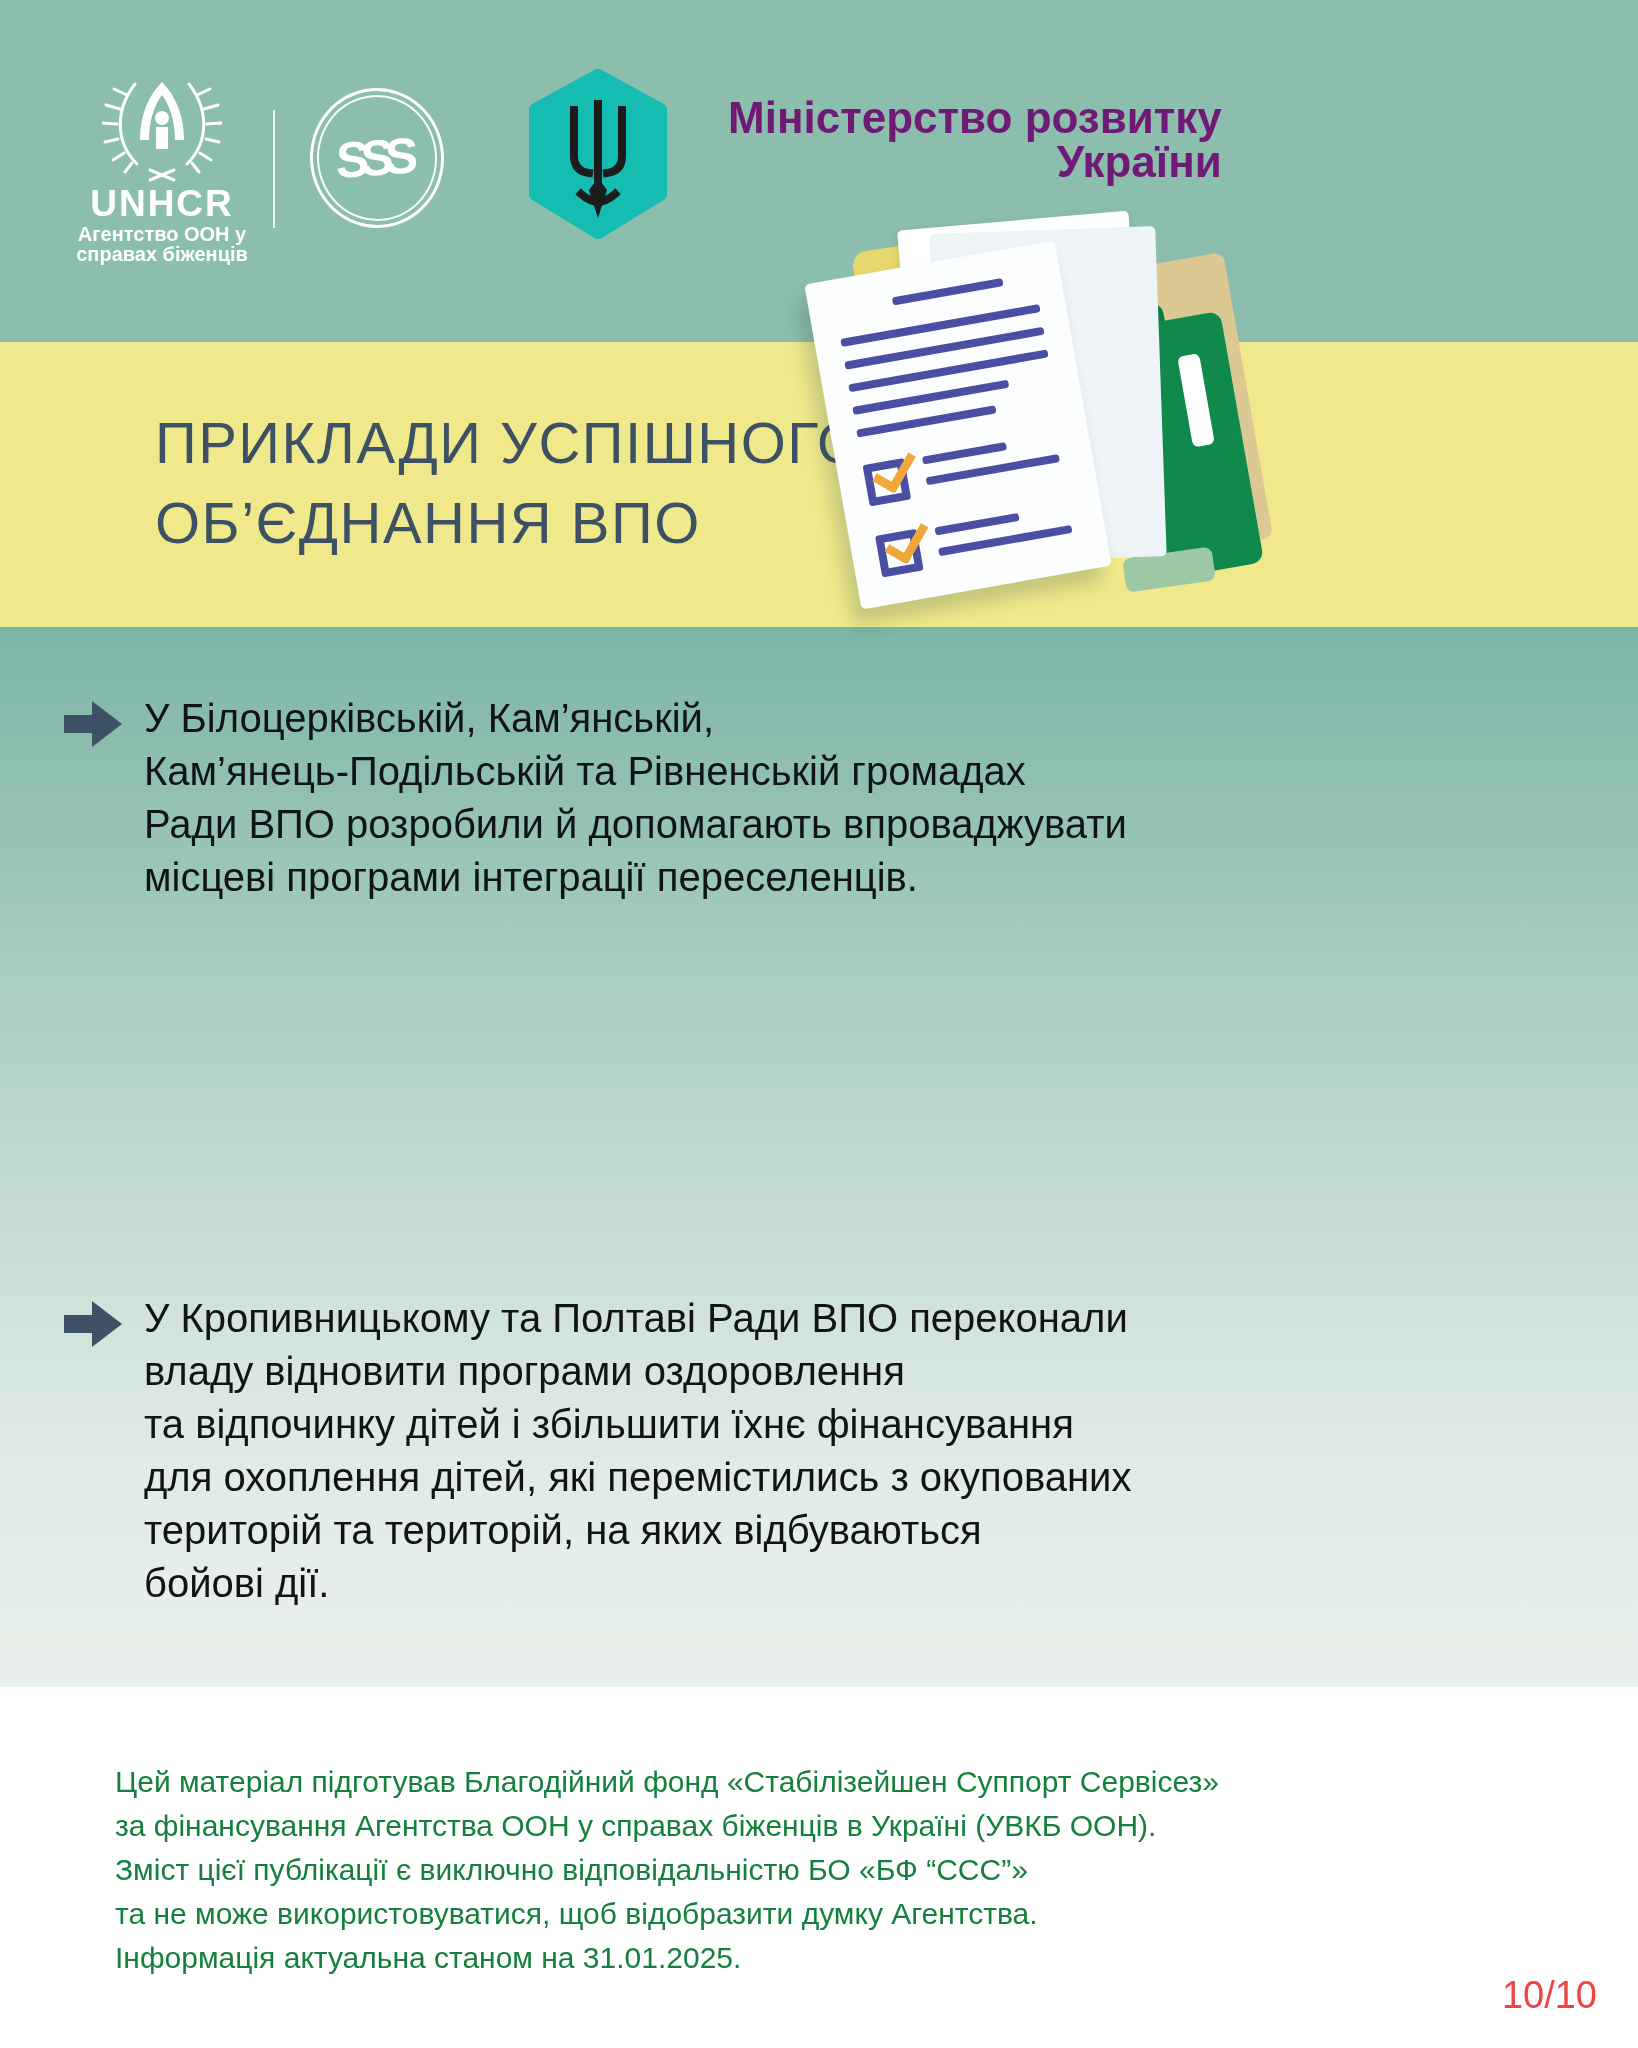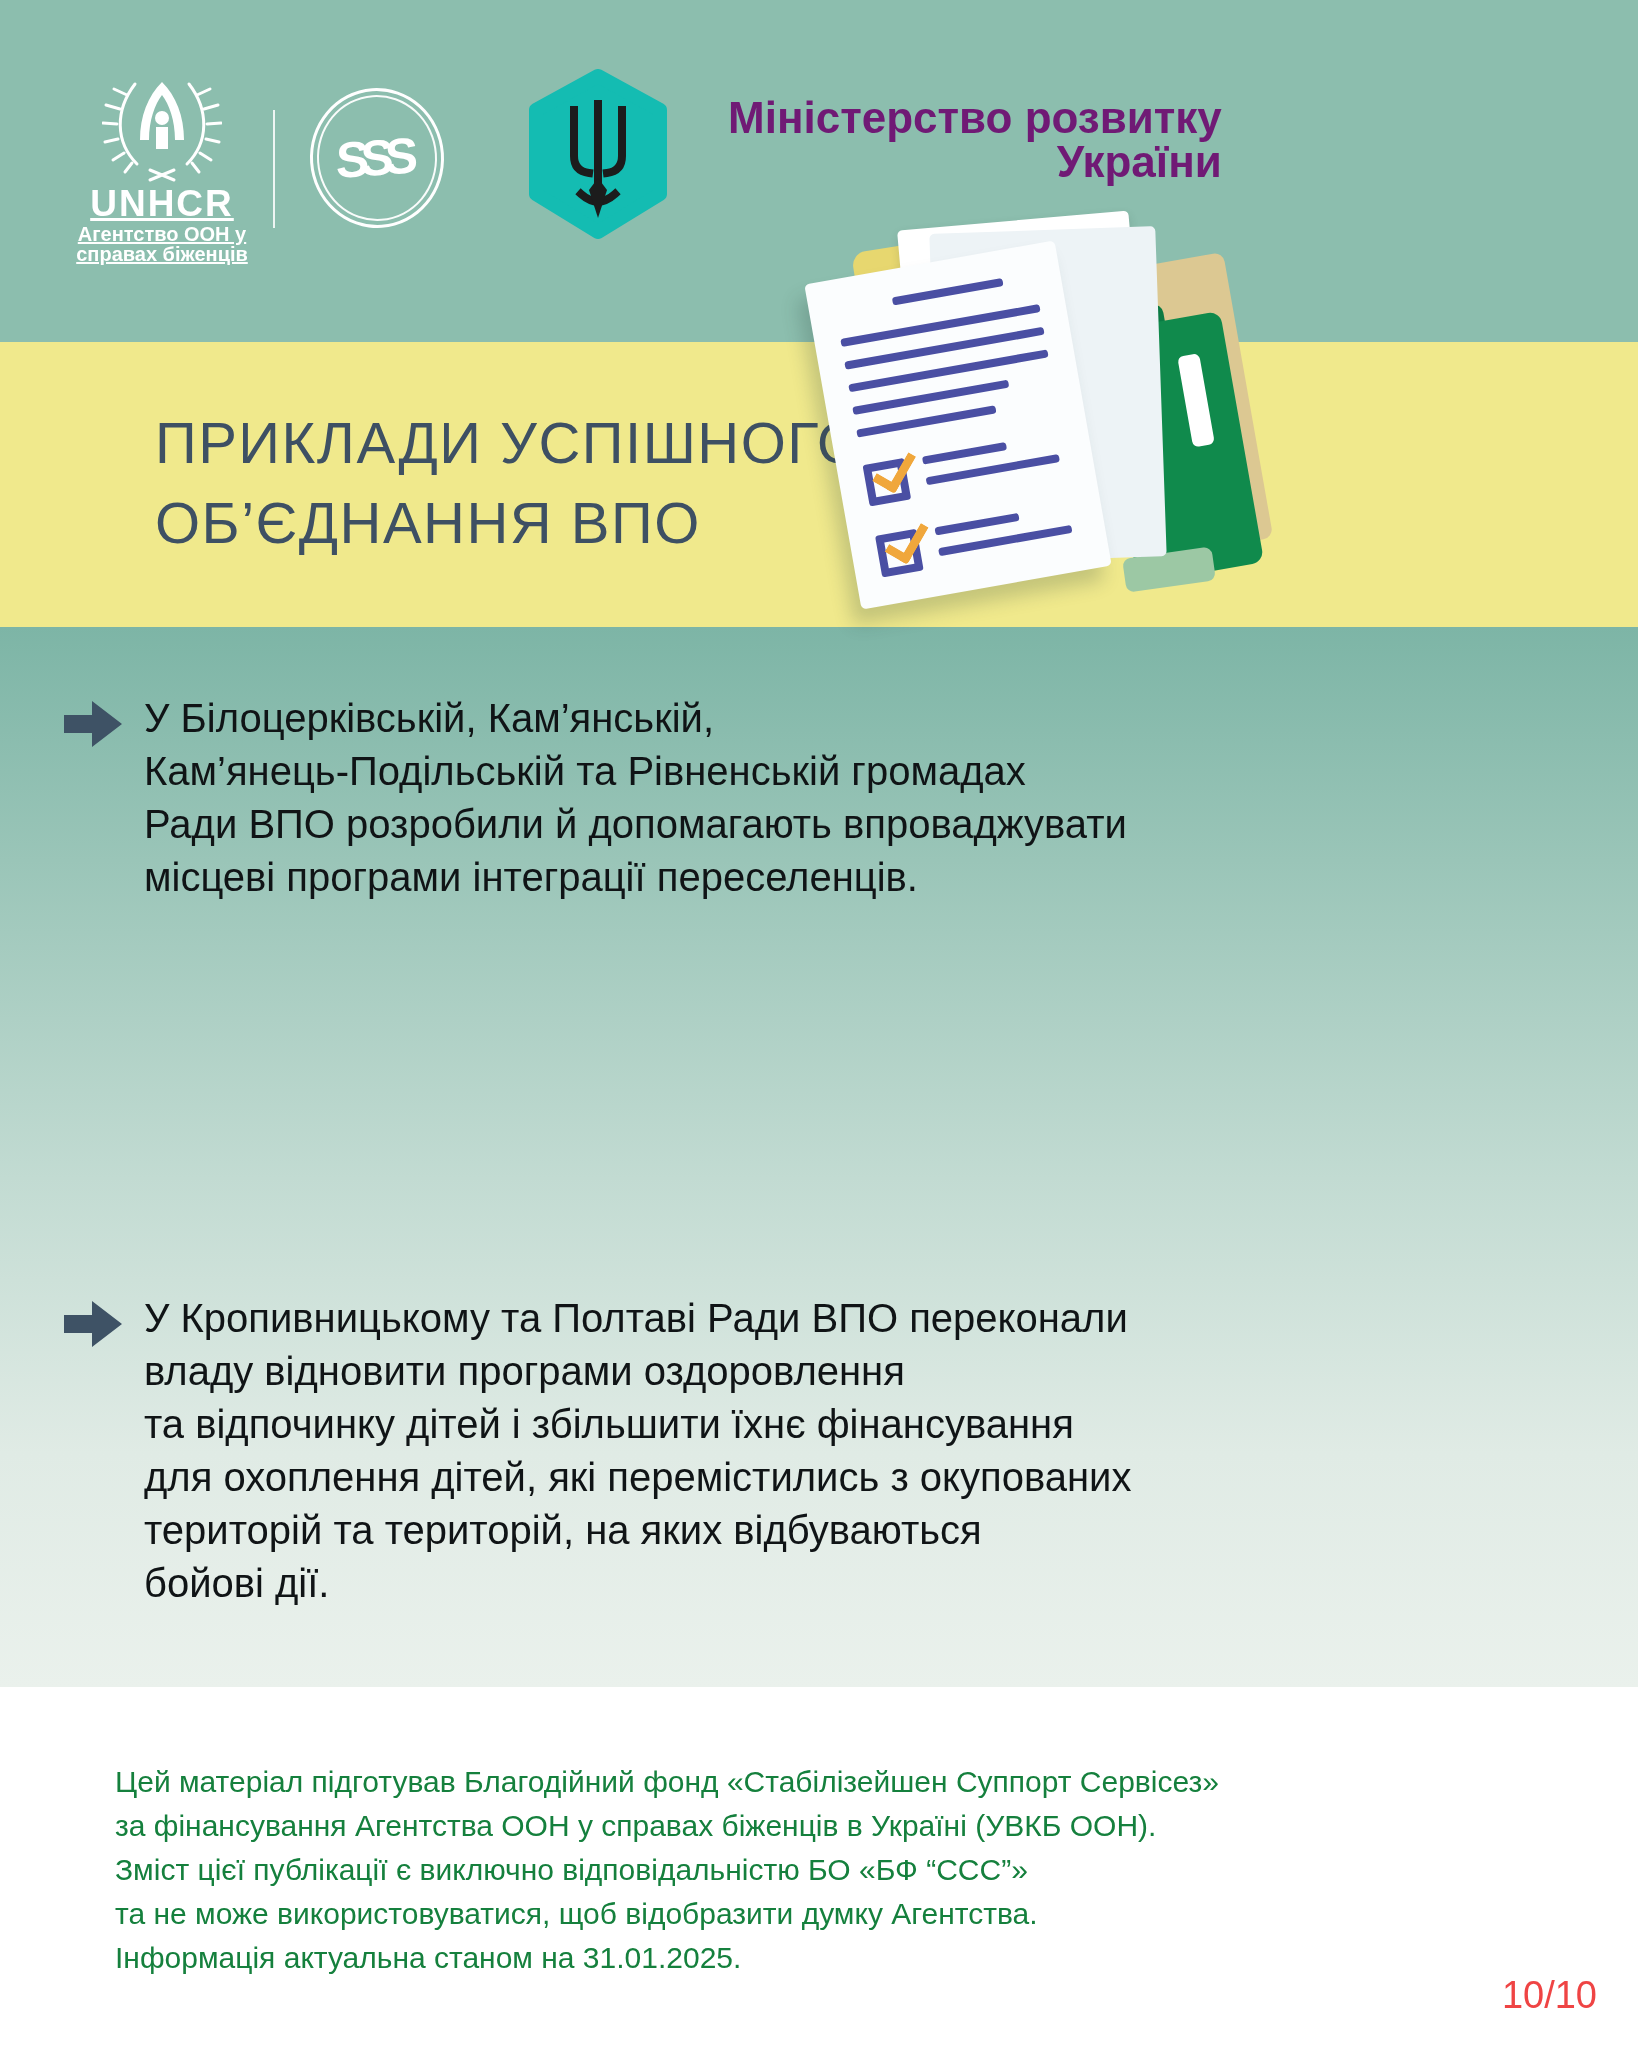--- a/index.html
+++ b/index.html
@@ -1,21 +1,21 @@
 <!DOCTYPE html>
 <html lang="uk"><head>
 <meta charset="utf-8">
 <style>
   html,body{margin:0;padding:0;background:#ffffff;}
   .page{position:relative;width:1638px;height:2048px;overflow:hidden;
         font-family:"Liberation Sans","DejaVu Sans",sans-serif;background:#ffffff;}
 
   
   .header{position:absolute;left:0;top:0;width:1638px;height:342px;background:#8CBEAE;}
-  .unhcr{position:absolute;left:72px;top:70px;width:180px;text-align:center;color:#ffffff;text-decoration:underline;}
+  .unhcr{position:absolute;left:72px;top:70px;width:180px;text-align:center;color:#ffffff;}
   .unhcr .emblem{display:block;margin:0 auto;}
   .unhcr .acronym{font-size:37px;font-weight:bold;letter-spacing:2px;line-height:40px;margin-top:2px;}
   .unhcr .tagline{font-size:20px;line-height:20px;font-weight:bold;}
   .hdr-divider{position:absolute;left:273px;top:110px;width:2px;height:118px;background:rgba(255,255,255,.85);}
   .sss{position:absolute;left:310px;top:88px;width:128px;height:134px;border:3px solid #ffffff;
        border-radius:50%;transform:rotate(-4deg);display:flex;align-items:center;justify-content:center;}
   .sss::before{content:"";position:absolute;inset:4px;border:2px solid rgba(255,255,255,.95);border-radius:50%;}
   .sss .sss-text{color:#ffffff;font-size:50px;font-weight:bold;letter-spacing:-9px;padding-right:9px;transform:skewX(-4deg);}
   .hex-badge{position:absolute;left:520px;top:66px;}
   .ministry{position:absolute;left:728px;top:96px;color:#701a75;font-size:44px;font-weight:bold;line-height:44px;text-align:right;}

